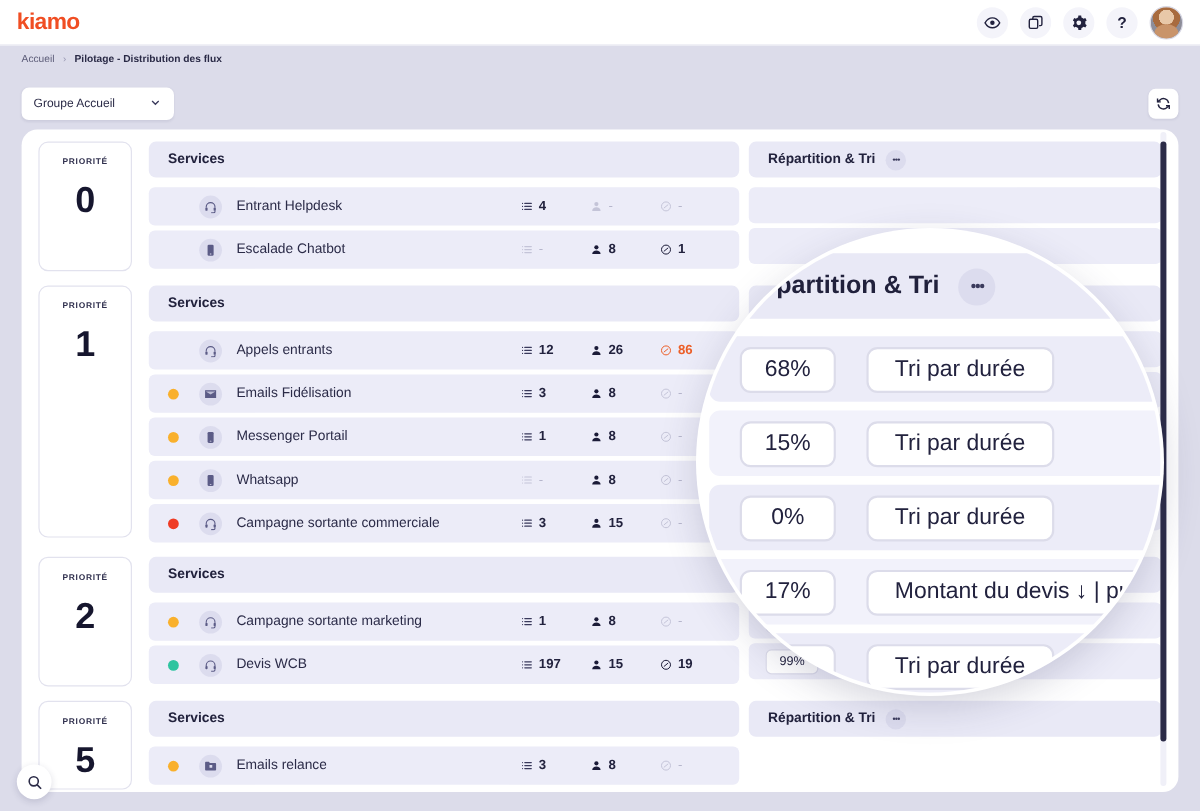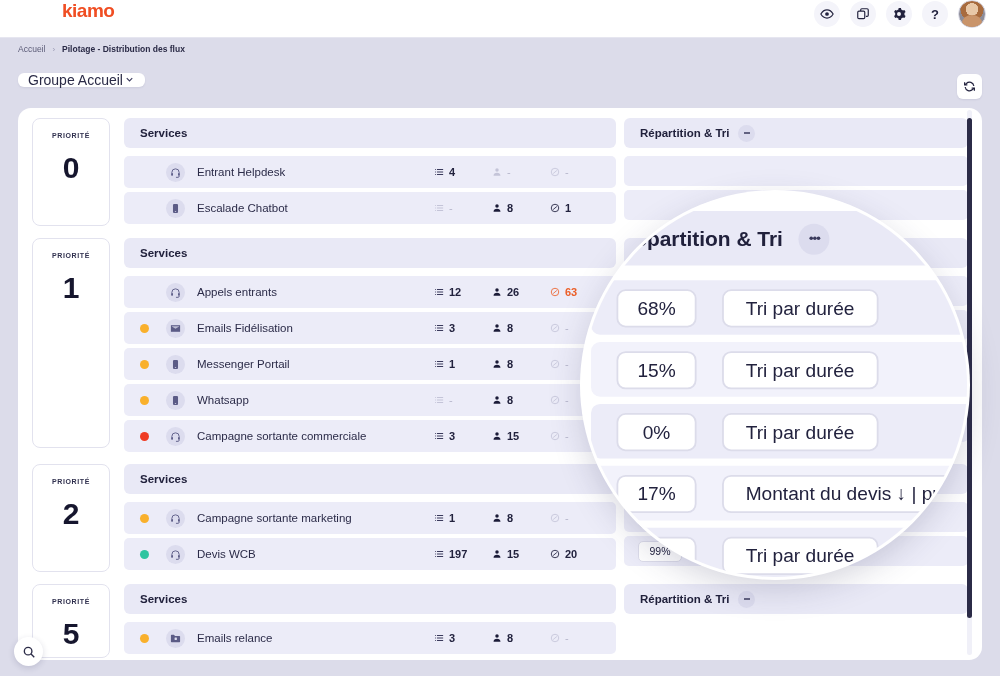--- a/index.html
+++ b/index.html
@@ -7,23 +7,22 @@
     width: 1000px; height: 676px;
     font-family: "Liberation Sans", sans-serif;
     background: #dcdcea;
     overflow: hidden;
   }
   .app { position: relative; width: 1000px; height: 676px; }
 
   
   .navbar {
     position: absolute; top: 0; left: 0; width: 1000px; height: 38px;
-    background: #ffffff; display: flex; align-items: flex-start;
+    background: #ffffff; display: flex; align-items: center;
     border-bottom: 1px solid #e6e6f0;
-    padding-left: 48px;
   }
   .logo {
     margin-left: 14px; font-size: 19px; font-weight: 700;
     color: #f04e23; letter-spacing: -0.5px;
   }
   .nav-links { display: flex; align-items: center; margin-left: 28px; gap: 0px; }
   .nav-link {
     font-size: 12.5px; color: #3c3c58; font-weight: 600;
     padding: 0 22px; cursor: pointer; white-space: nowrap;
   }
@@ -50,23 +49,23 @@
     position: absolute; top: 38px; left: 0; width: 1000px; height: 22px;
     display: flex; align-items: center; padding-left: 18px; gap: 7px;
     font-size: 8.5px; color: #5c5c78;
   }
   .crumb-sep { color: #9a9ab4; font-size: 8px; }
   .crumb-cur { font-weight: 700; color: #2a2a46; }
 
   
   .group-select {
     position: absolute; top: 73px; left: 18px;
-    width: 127px; height: 14px; background: #fff; border-radius: 6px;
+    width: 127px; height: 27px; background: #fff; border-radius: 6px;
     display: flex; align-items: center; padding: 0 10px;
-    font-size: 14px; color: #2a2a46; cursor: pointer;
+    font-size: 10px; color: #2a2a46; cursor: pointer;
     box-shadow: 0 1px 2px rgba(40,40,80,.08);
   }
   .group-select .chev { margin-left: auto; }
   .refresh-btn {
     position: absolute; top: 74px; right: 18px;
     width: 25px; height: 25px; background: #fff; border-radius: 6px;
     display: flex; align-items: center; justify-content: center; cursor: pointer;
     box-shadow: 0 1px 2px rgba(40,40,80,.08);
   }
 
@@ -377,21 +376,21 @@
                       <circle cx="12" cy="7.4" r="4.2"></circle>
                       <path d="M3.6 21c0-4.6 3.8-7.2 8.4-7.2s8.4 2.6 8.4 7.2H3.6z"></path>
                     </svg>
                     <span>26</span>
                   </div>
                   <div class="metric m3 warn">
                     <svg width="10" height="10" viewBox="0 0 24 24" fill="none" stroke="#ec5f28" stroke-width="2">
                       <circle cx="12" cy="12" r="9"></circle>
                       <path d="M7.6 15.6L16.4 8.4"></path>
                     </svg>
-                    <span>63</span>
+                    <span>86</span>
                   </div>
                 </div>
               </div>
               <div class="rowgap"></div>
               <div class="row">
                 <div class="dot-slot">
                   <div class="dot" style="background:#f9b02c"></div>
                 </div>
                 <div class="chan-ico">
                   <svg width="11" height="11" viewBox="0 0 24 24" fill="#5b5b86">
@@ -639,21 +638,21 @@
                       <circle cx="12" cy="7.4" r="4.2"></circle>
                       <path d="M3.6 21c0-4.6 3.8-7.2 8.4-7.2s8.4 2.6 8.4 7.2H3.6z"></path>
                     </svg>
                     <span>15</span>
                   </div>
                   <div class="metric m3">
                     <svg width="10" height="10" viewBox="0 0 24 24" fill="none" stroke="#1b1b38" stroke-width="2">
                       <circle cx="12" cy="12" r="9"></circle>
                       <path d="M7.6 15.6L16.4 8.4"></path>
                     </svg>
-                    <span>20</span>
+                    <span>19</span>
                   </div>
                 </div>
               </div>
             </div>
             <div class="col-rep">
               <div class="col-head">
                 <span>Répartition &amp; Tri</span>
                 <div class="kebab">
                   <span></span>
                   <span></span>

